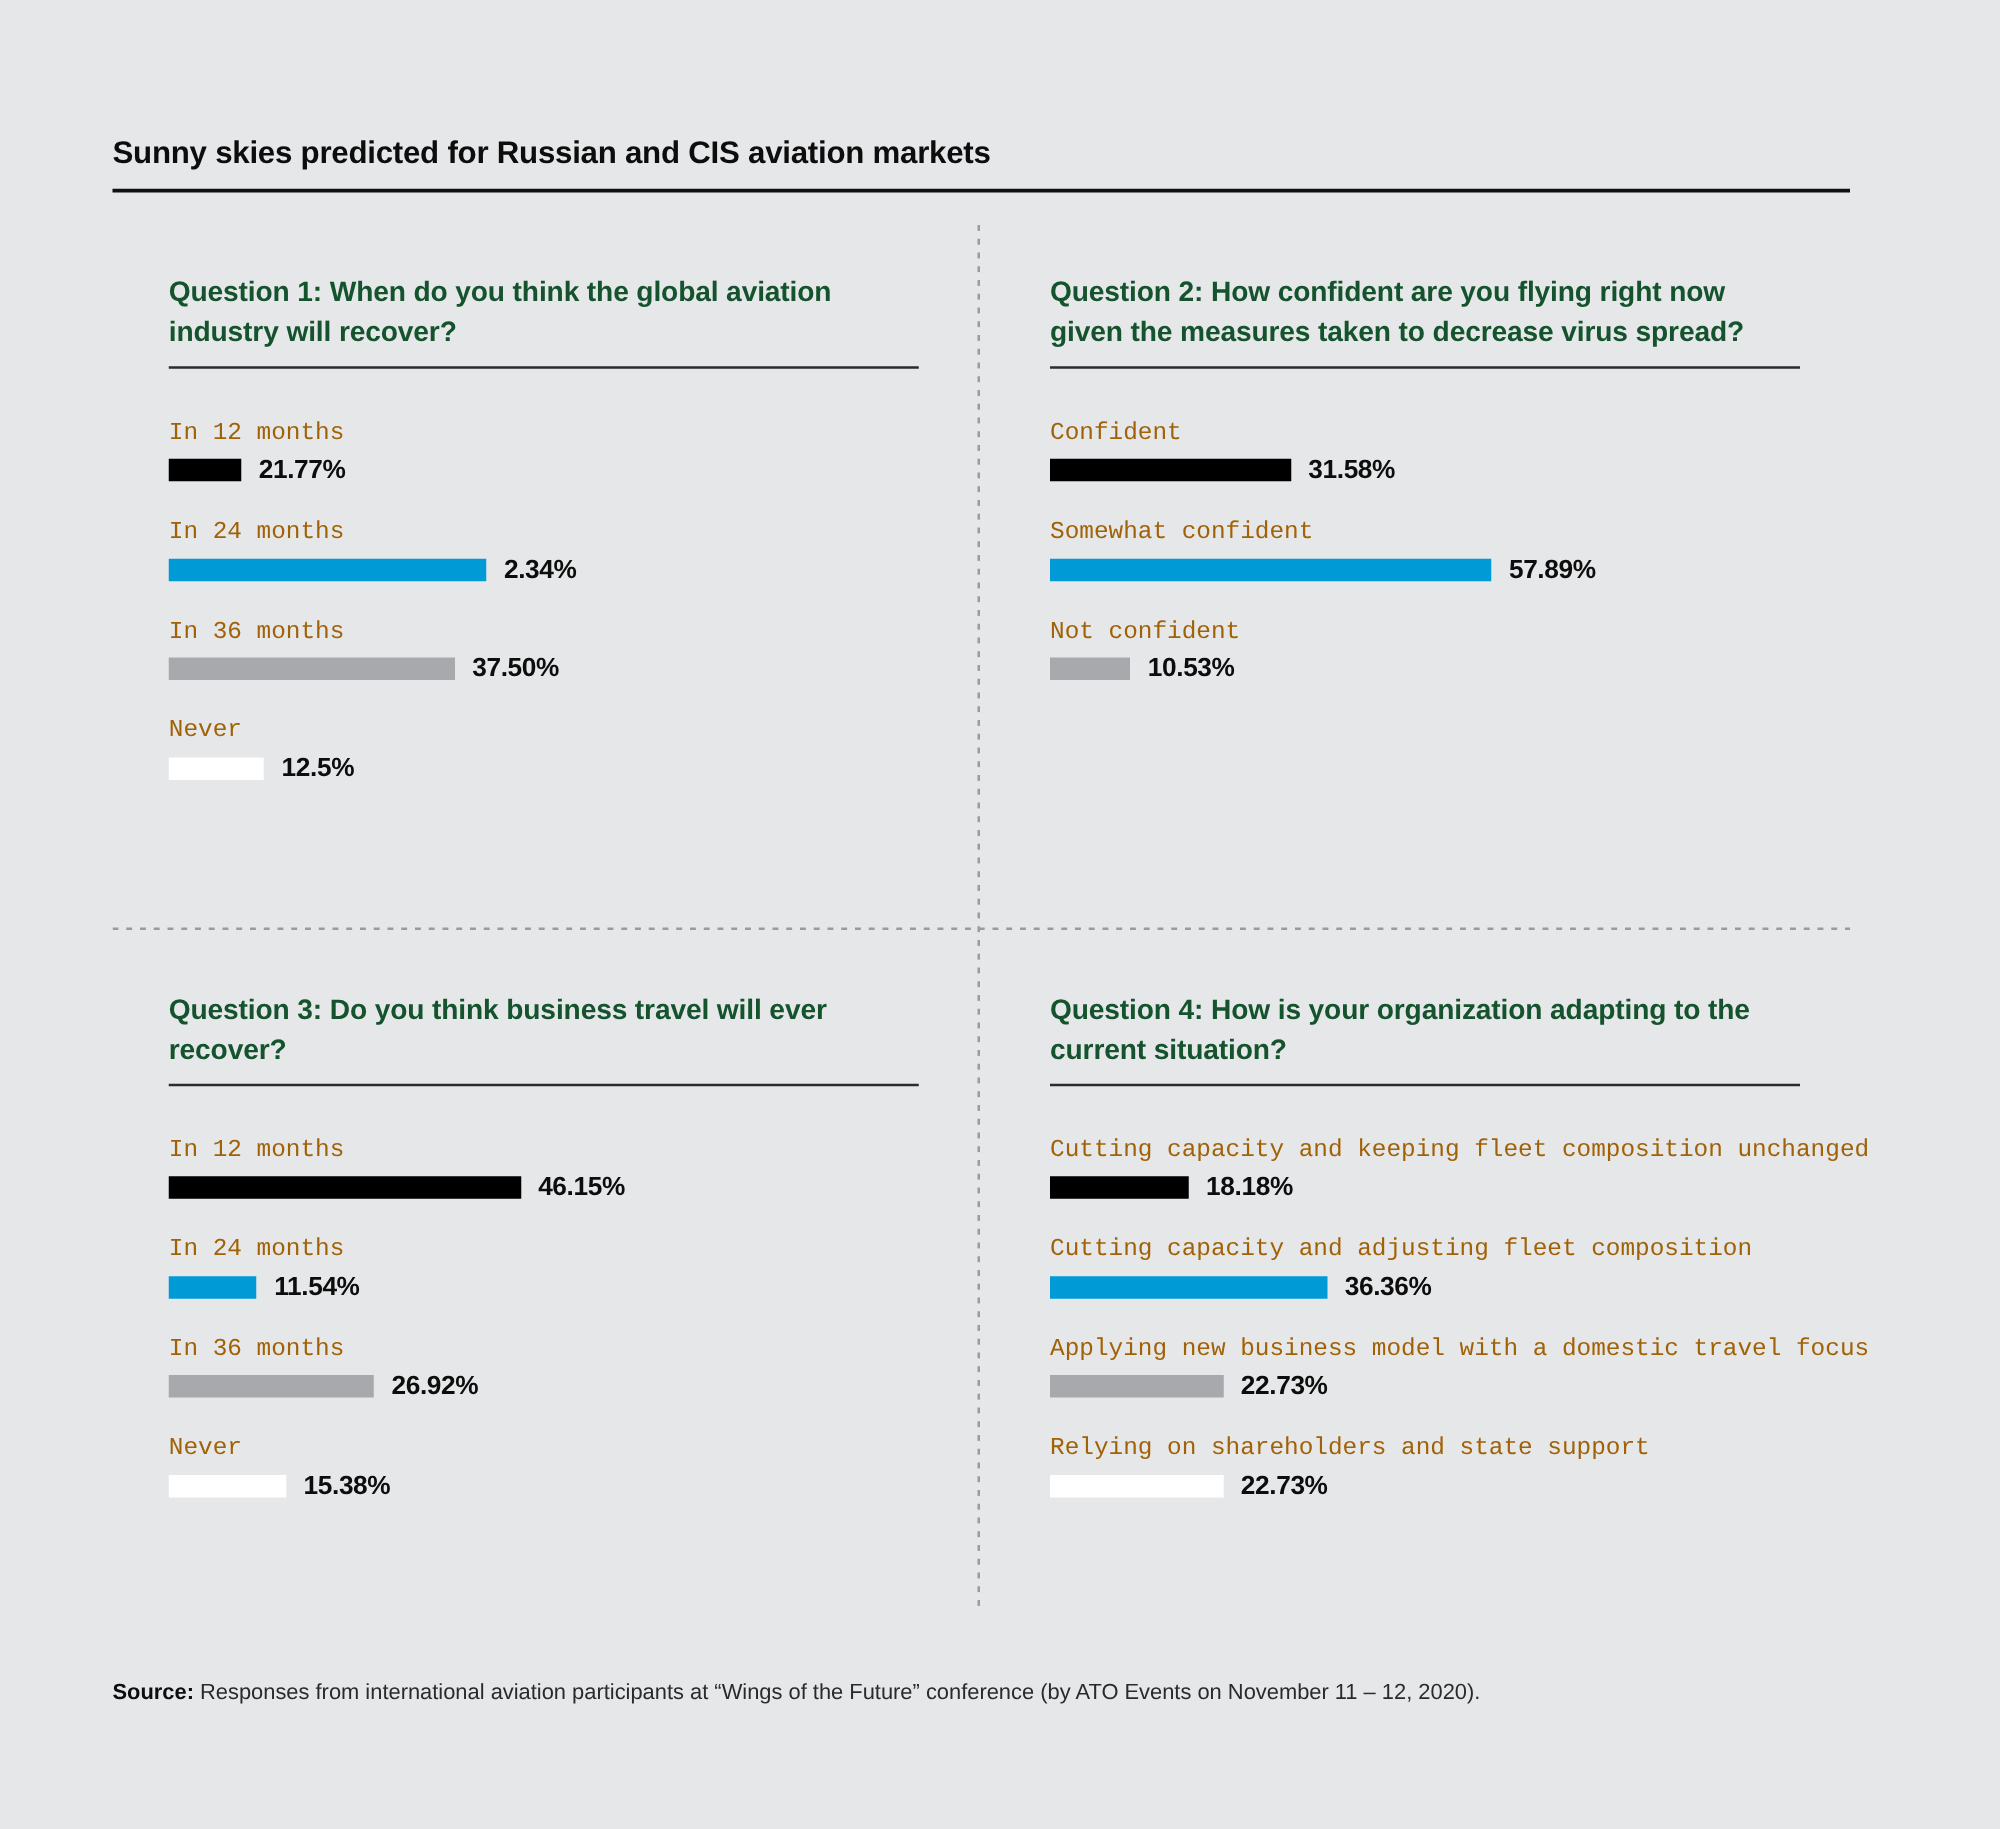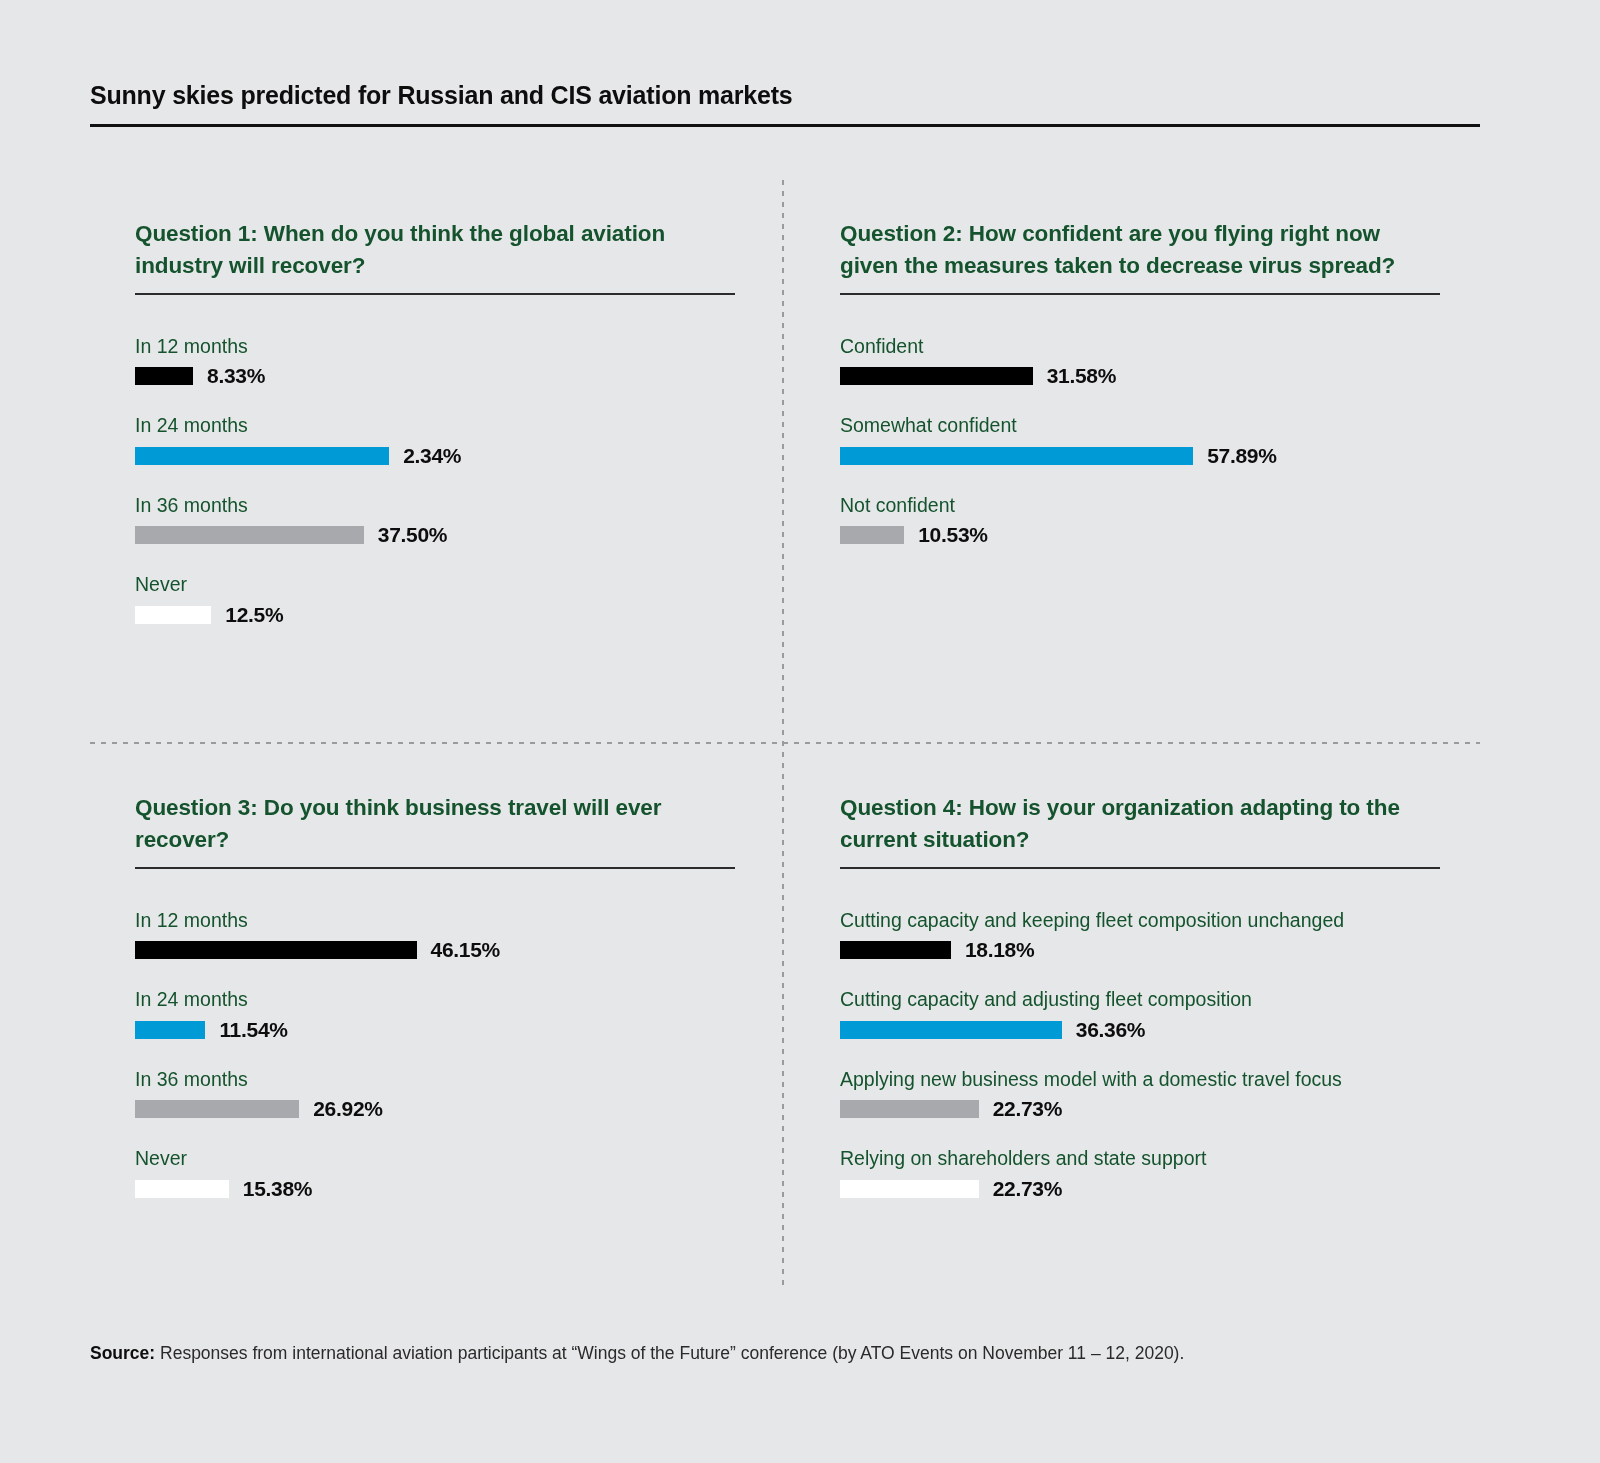--- a/index.html
+++ b/index.html
@@ -29,20 +29,21 @@
     top: 82px;
     width: 1390px;
   }
   .header-title {
     font-size: 25px;
     font-weight: bold;
     letter-spacing: -0.2px;
     color: #0d0d0d;
     line-height: 1.1;
     white-space: nowrap;
+    margin-top: 27px;
   }
   .header-rule {
     margin-top: 14px;
     height: 3px;
     background: #111111;
     width: 100%;
   }
 
   
   .grid {
@@ -101,24 +102,25 @@
     margin-top: 40px;
   }
   .bar-row {
     margin-bottom: 29px;
   }
   .bar-row:last-child { margin-bottom: 0; }
 
   .bar-label {
     font-size: 19.5px;
     font-weight: normal;
-    color: #14532d;
+    color: #a16207;
     line-height: 1.2;
     margin-bottom: 9px;
     white-space: nowrap;
+    font-family: Liberation Mono, monospace;
   }
   .bar-line {
     display: flex;
     align-items: center;
     height: 18px;
   }
   .bar-fill {
     height: 18px;
     flex: 0 0 auto;
   }
@@ -163,21 +165,21 @@
     <div class="hdivider"></div>
 
     <div class="panel panel-q1">
       <div class="panel-title">Question 1: When do you think the global aviation industry will recover?</div>
       <div class="panel-rule"></div>
       <div class="bars">
           <div class="bar-row">
             <div class="bar-label">In 12 months</div>
             <div class="bar-line">
               <div class="bar-fill" style="width: 58px; background: rgb(0, 0, 0);"></div>
-              <div class="bar-value">8.33%</div>
+              <div class="bar-value">21.77%</div>
             </div>
           </div>
           <div class="bar-row">
             <div class="bar-label">In 24 months</div>
             <div class="bar-line">
               <div class="bar-fill" style="width: 254.187px; background: rgb(0, 154, 214);"></div>
               <div class="bar-value">2.34%</div>
             </div>
           </div>
           <div class="bar-row">

